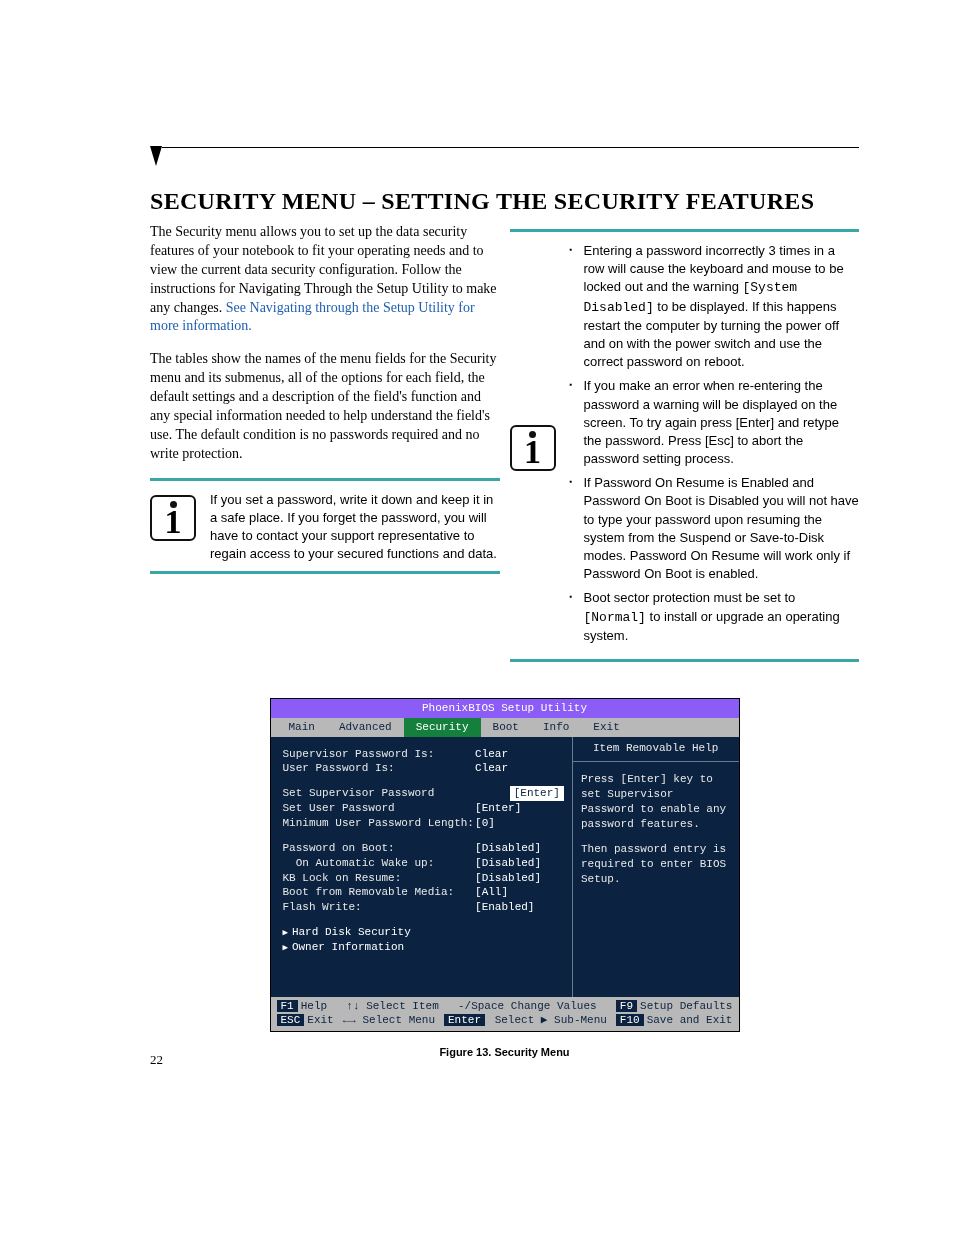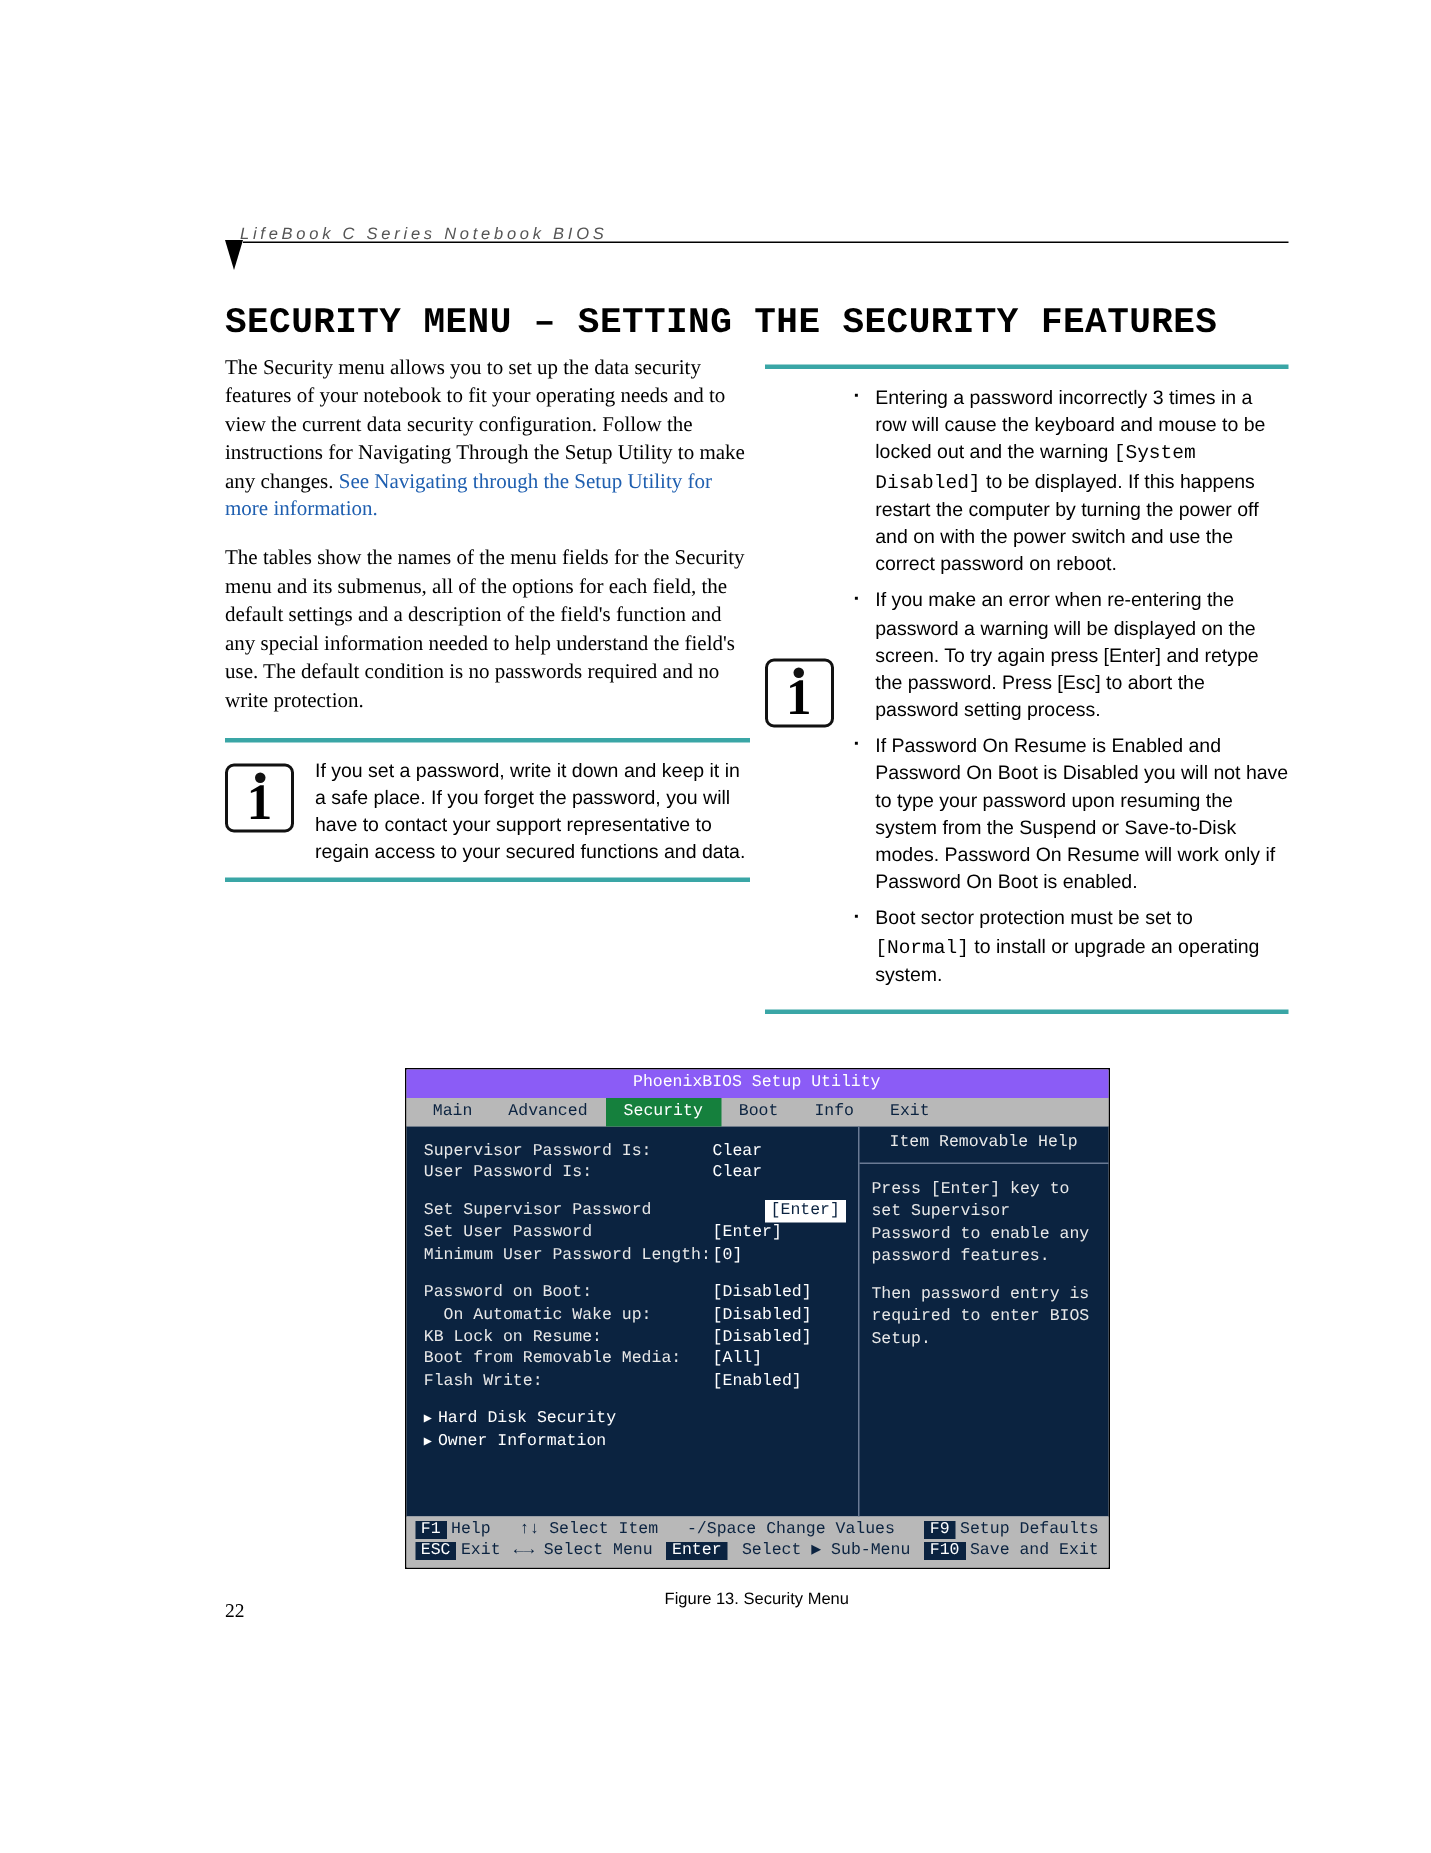--- a/index.html
+++ b/index.html
@@ -35,21 +35,21 @@
     top: -4px;
   }
   .carat svg { display:block; }
   .head-rule {
     flex: 1;
     height: 1px;
     background: #000;
     margin-top: -3px;
   }
   h1.title {
-    font-family: Liberation Mono, monospace;
+    font-family: Liberation Serif, serif;
     font-weight: 700;
     font-size: 24px;
     letter-spacing: 0.3px;
     margin: 0 0 8px 0;
   }
   .columns {
     display: flex;
     gap: 10px;
   }
   .col {
@@ -181,37 +181,36 @@
     background: #b8b8b8;
     color: #0b2340;
     padding: 2px 6px 3px 6px;
   }
   .bios-footer .key { background:#0b2340; color:#fff; padding: 0 4px; margin-right:3px; }
   .bios-footer-row { display:flex; justify-content: space-between; }
   .caption {
     text-align: center;
     font-family: "Helvetica Neue", Arial, sans-serif;
     font-size: 11px;
-    font-weight: 400;
+    font-weight: 700;
     margin-top: 14px;
   }
   .pagenum {
     font-family: Georgia, serif;
     font-size: 13px;
     position: absolute;
     left: 150px;
     bottom: 60px;
   }
   .sp { height: 10px; }
 </style>
 </head>
 <body>
 
 <div class="page">
-  <div class="running-head">LifeBook C Series Notebook BIOS</div>
   <div class="head-rule-wrap">
     <div class="carat">
       <svg viewBox="0 0 12 20">
           <path d="M0 0 L12 0 L6 20 Z" fill="#000"></path>
         </svg>
     </div>
     <div class="head-rule"></div>
   </div>
 
   <h1 class="title">SECURITY MENU – SETTING THE SECURITY FEATURES</h1>

